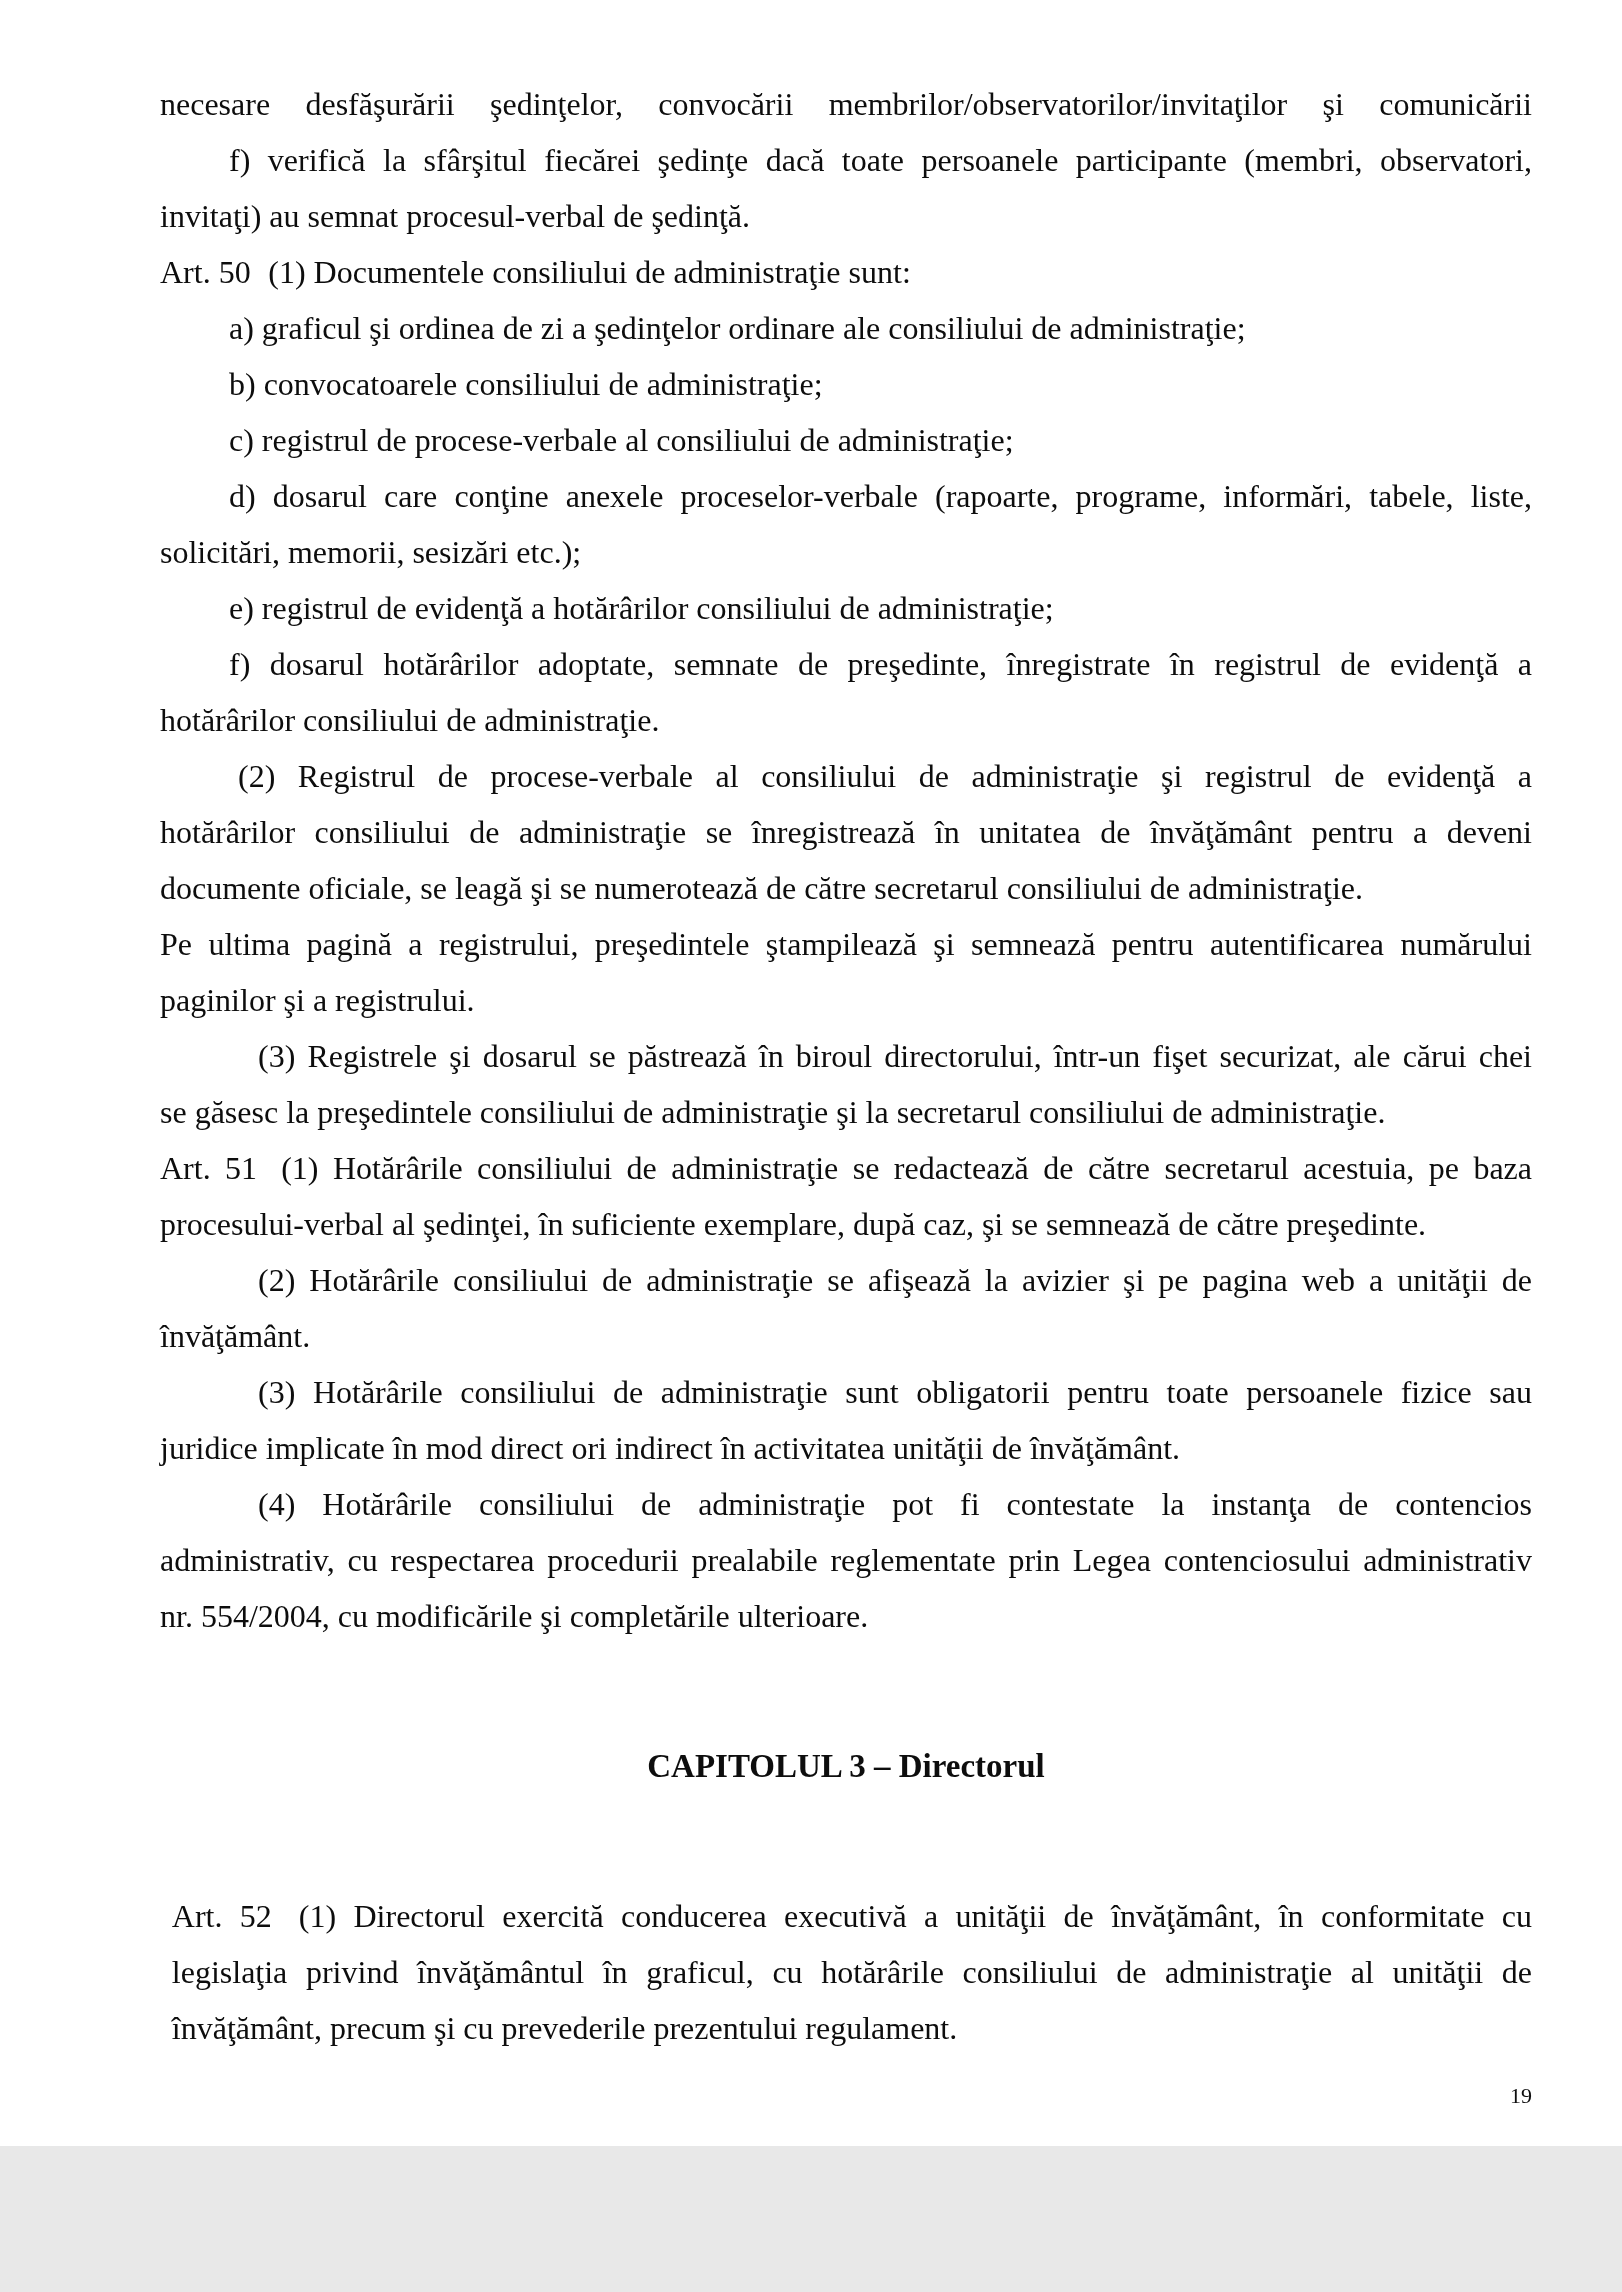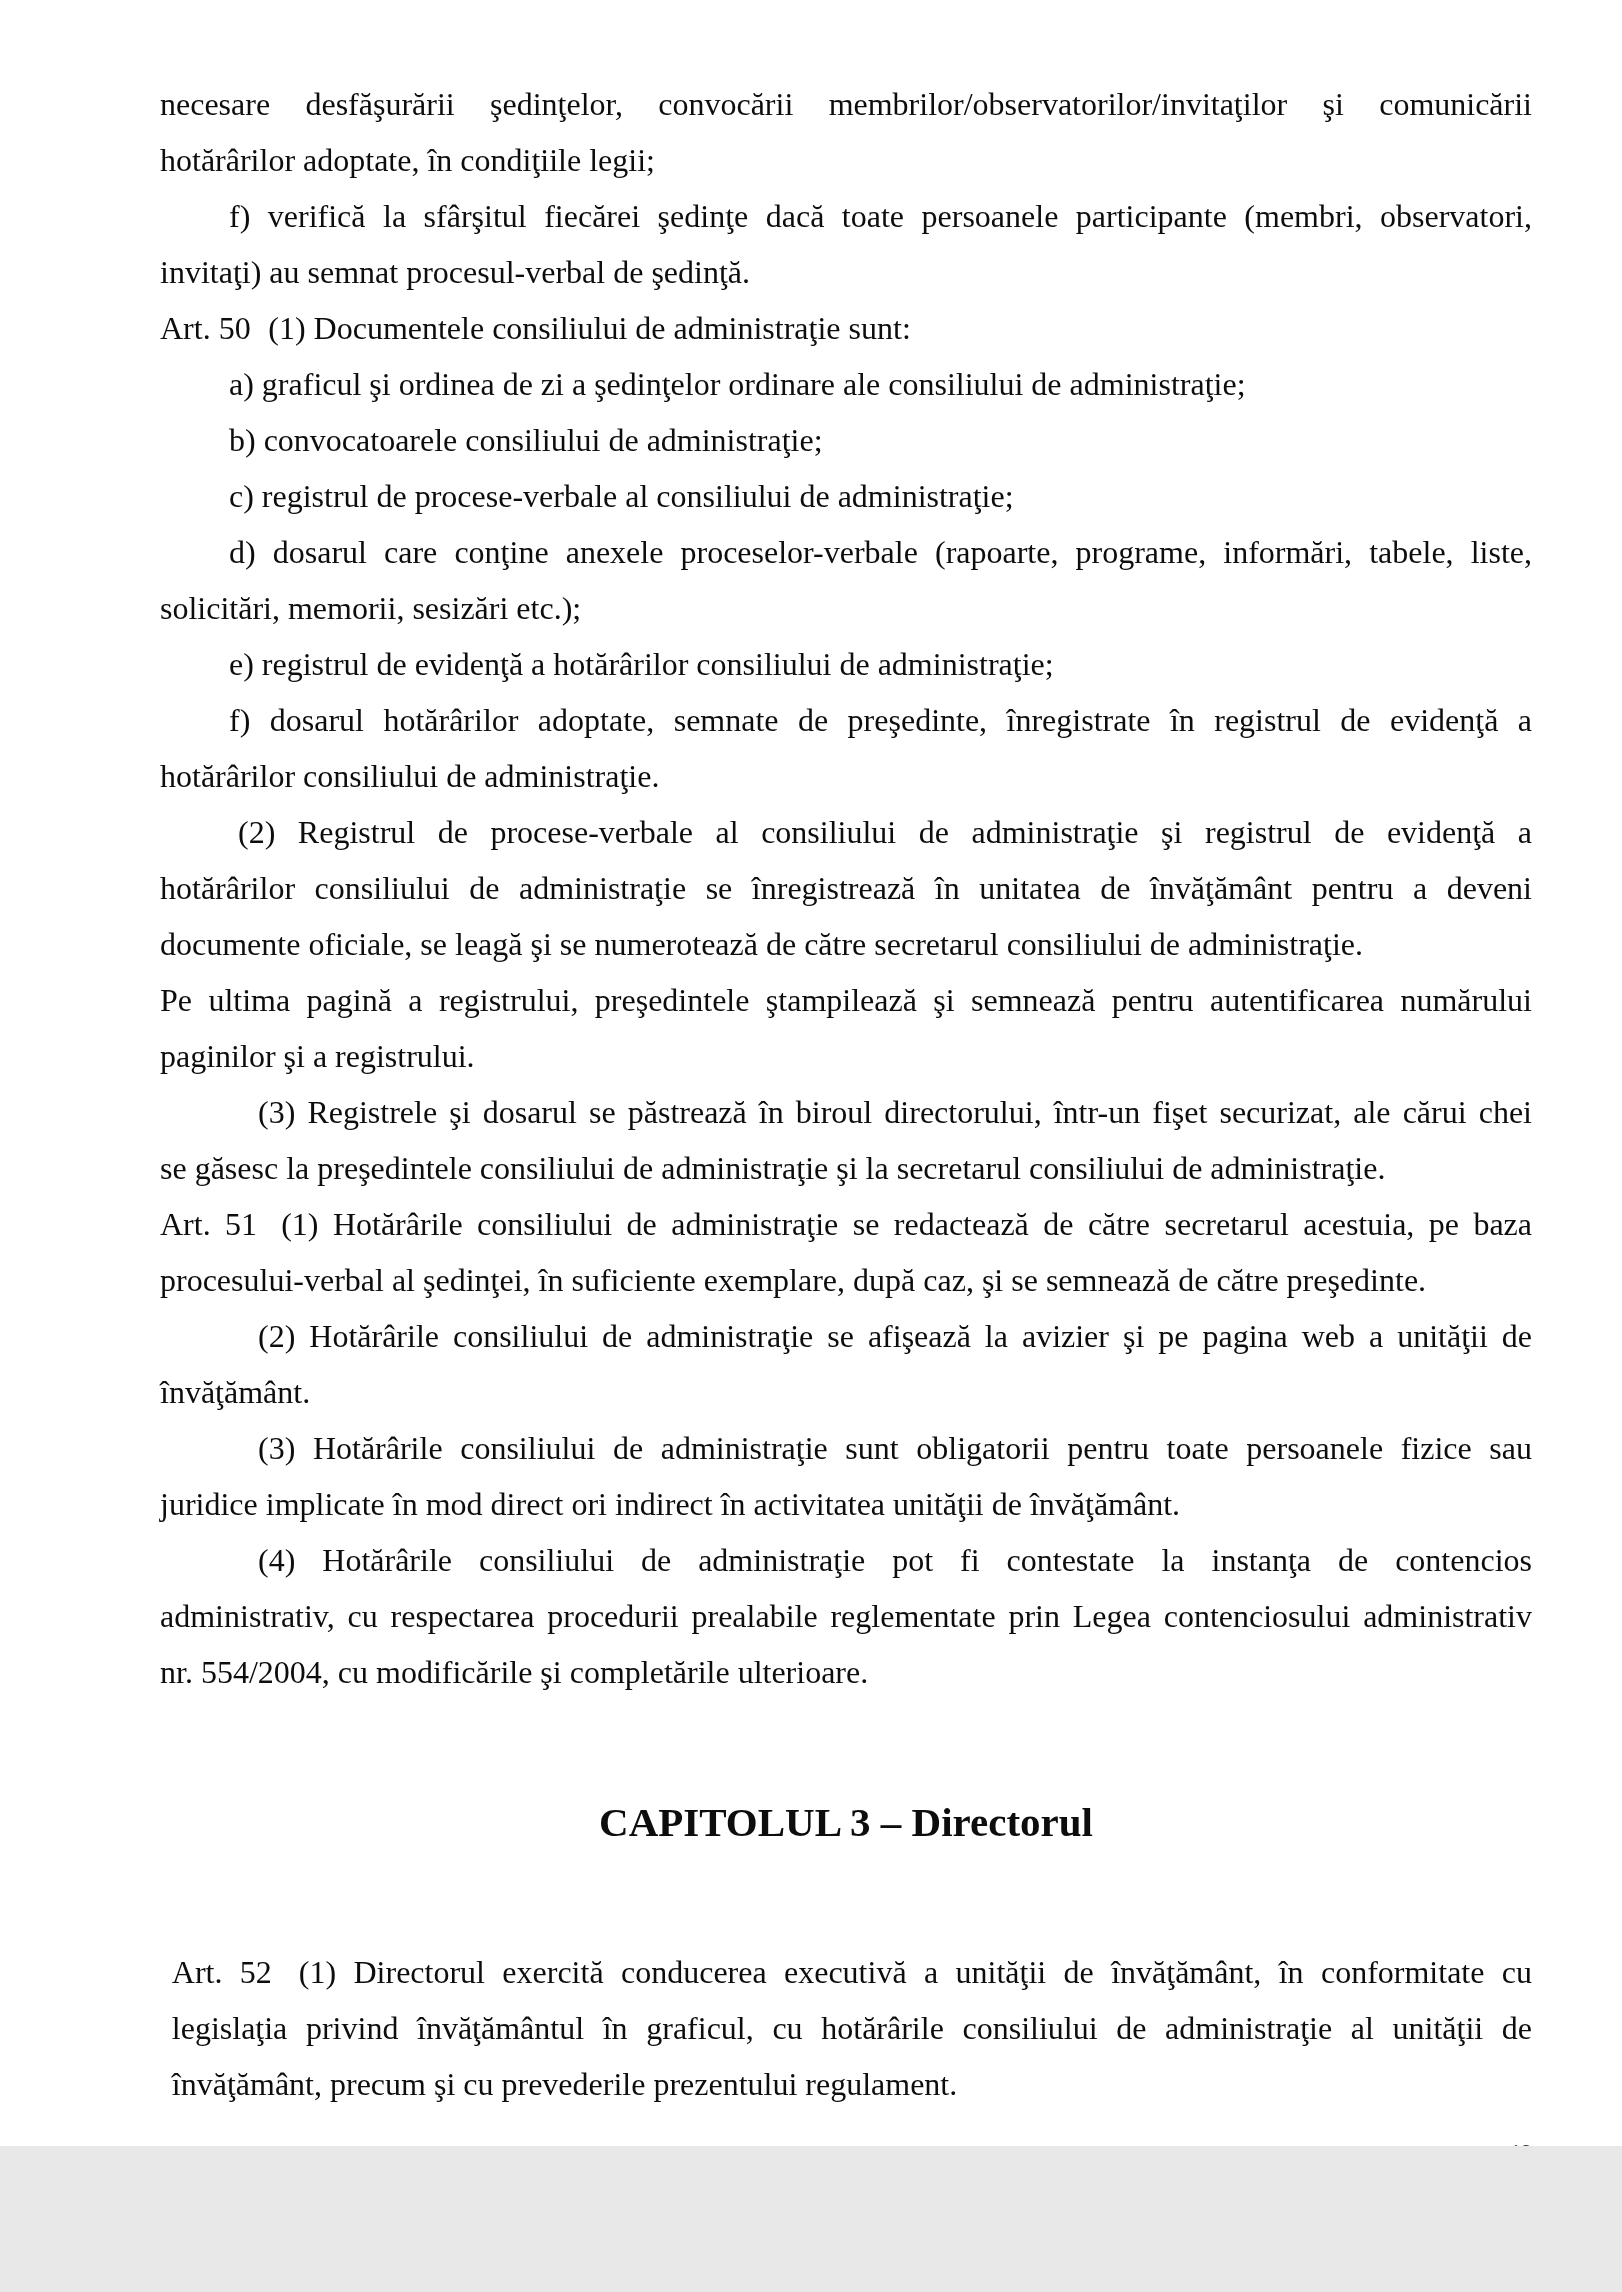--- a/index.html
+++ b/index.html
@@ -35,40 +35,39 @@
   .ind-p  { padding-left: 78px;  }  
   .ind-p2 { padding-left: 98px; }  
   
   .a52 { margin-left: 11.8px; }
   .pre {
     font-weight: normal;
     padding-right: 0.30em;
   }
   .chapter-heading {
     font-weight: bold;
-    font-size: 41px;
+    font-size: 33px;
     line-height: 56px;
     text-align: center;
     margin-top: 94px;
     margin-bottom: 94px;
   }
   .page-number {
     font-size: 22px;
     line-height: 56px;
     text-align: right;
     margin-top: 11.8px;
   }
 </style>
 </head>
 <body>
 
 <div class="page">
   <div id="lines-top">
       <div class="ln j"><span>necesare desfăşurării şedinţelor, convocării membrilor/observatorilor/invitaţilor şi comunicării</span></div>
-      <div class="ln"><span>hotărârilor adoptate, în condiţiile legii;</span></div>
       <div class="ln ind-i j"><span>f) verifică la sfârşitul fiecărei şedinţe dacă toate persoanele participante (membri, observatori,</span></div>
       <div class="ln"><span>invitaţi) au semnat procesul-verbal de şedinţă.</span></div>
       <div class="ln"><span class="pre">Art. 50</span> <span>(1) Documentele consiliului de administraţie sunt:</span></div>
       <div class="ln ind-i"><span>a) graficul şi ordinea de zi a şedinţelor ordinare ale consiliului de administraţie;</span></div>
       <div class="ln ind-i"><span>b) convocatoarele consiliului de administraţie;</span></div>
       <div class="ln ind-i"><span>c) registrul de procese-verbale al consiliului de administraţie;</span></div>
       <div class="ln ind-i j"><span>d) dosarul care conţine anexele proceselor-verbale (rapoarte, programe, informări, tabele, liste,</span></div>
       <div class="ln"><span>solicitări, memorii, sesizări etc.);</span></div>
       <div class="ln ind-i"><span>e) registrul de evidenţă a hotărârilor consiliului de administraţie;</span></div>
       <div class="ln ind-i j"><span>f) dosarul hotărârilor adoptate, semnate de preşedinte, înregistrate în registrul de evidenţă a</span></div>

